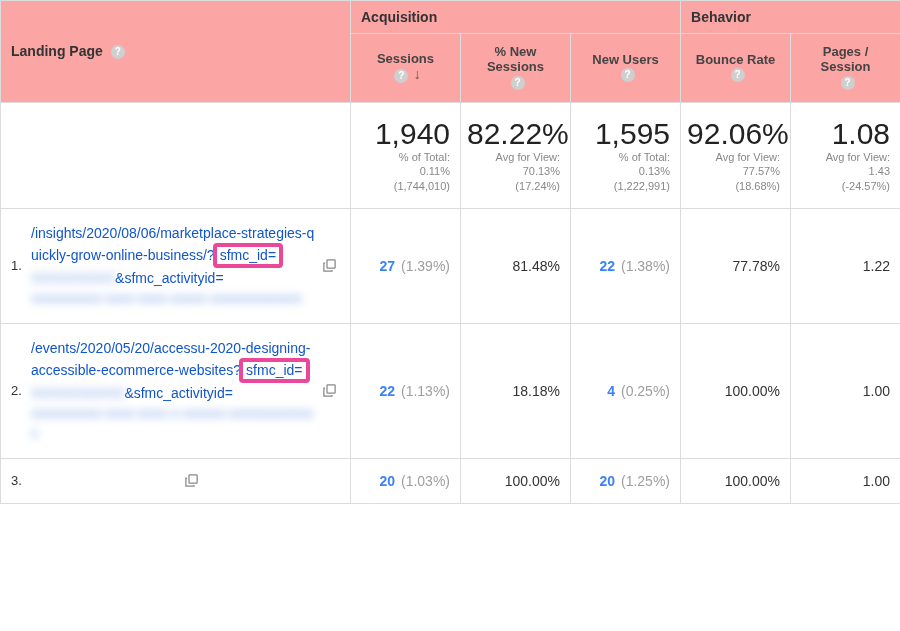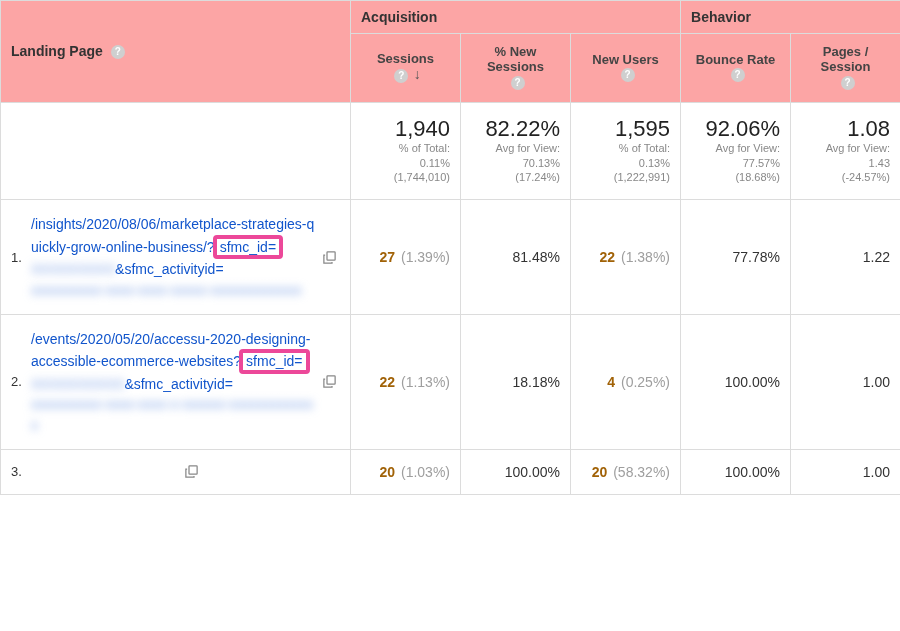--- a/index.html
+++ b/index.html
@@ -68,21 +68,21 @@
     margin-left:2px;
   }
 
   
   .summary td {
     text-align: right;
     padding: 14px 10px 14px 6px;
     vertical-align: top;
   }
   .summary .big {
-    font-size: 22px;
+    font-size: 30px;
     color: #222;
     display:block;
     line-height:1.1;
   }
   .summary .sub {
     font-size: 11px;
     color: #888;
     display:block;
     line-height:1.35;
   }
@@ -137,21 +137,21 @@
   }
 
   .num-cell {
     text-align:right;
     white-space:nowrap;
     font-size:14px;
     color:#333;
   }
   .num-cell .bold {
     font-weight:bold;
-    color:#a16207;
+    color:#3b82f6;
   }
   .num-cell .pct {
     color:#9e9e9e;
     font-size:14px;
     margin-left:6px;
   }
 </style>
 </head>
 <body>
 
@@ -297,19 +297,19 @@
             <path d="M5 8H3v13h13v-2"></path>
           </svg>
         </span>
       </div>
     </td>
     <td class="num-cell">
       <span class="bold">20</span><span class="pct">(1.03%)</span>
     </td>
     <td class="num-cell">100.00%</td>
     <td class="num-cell">
-      <span class="bold">20</span><span class="pct">(58.32%)</span>
+      <span class="bold">20</span><span class="pct">(1.25%)</span>
     </td>
     <td class="num-cell">100.00%</td>
     <td class="num-cell">1.00</td>
   </tr>
     </tbody>
   </table>
 
 </body></html>

